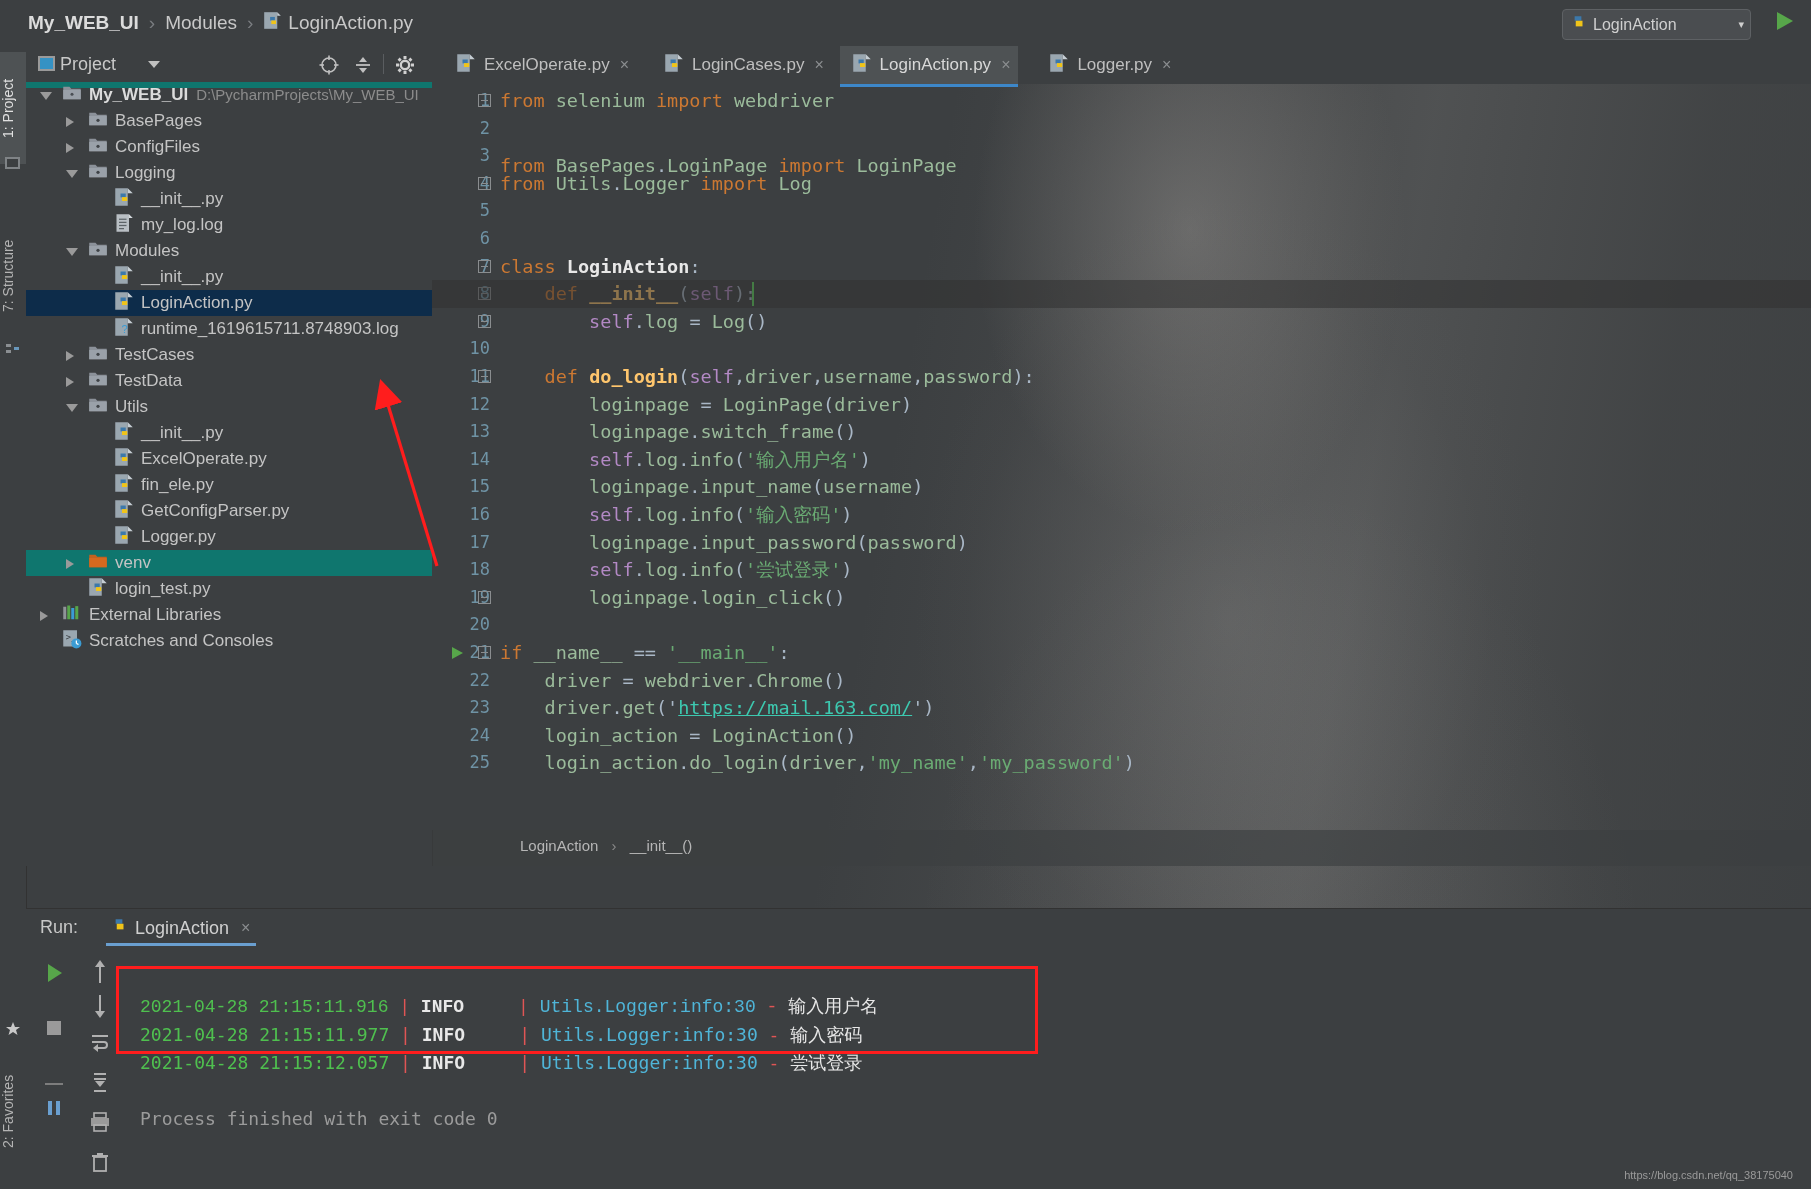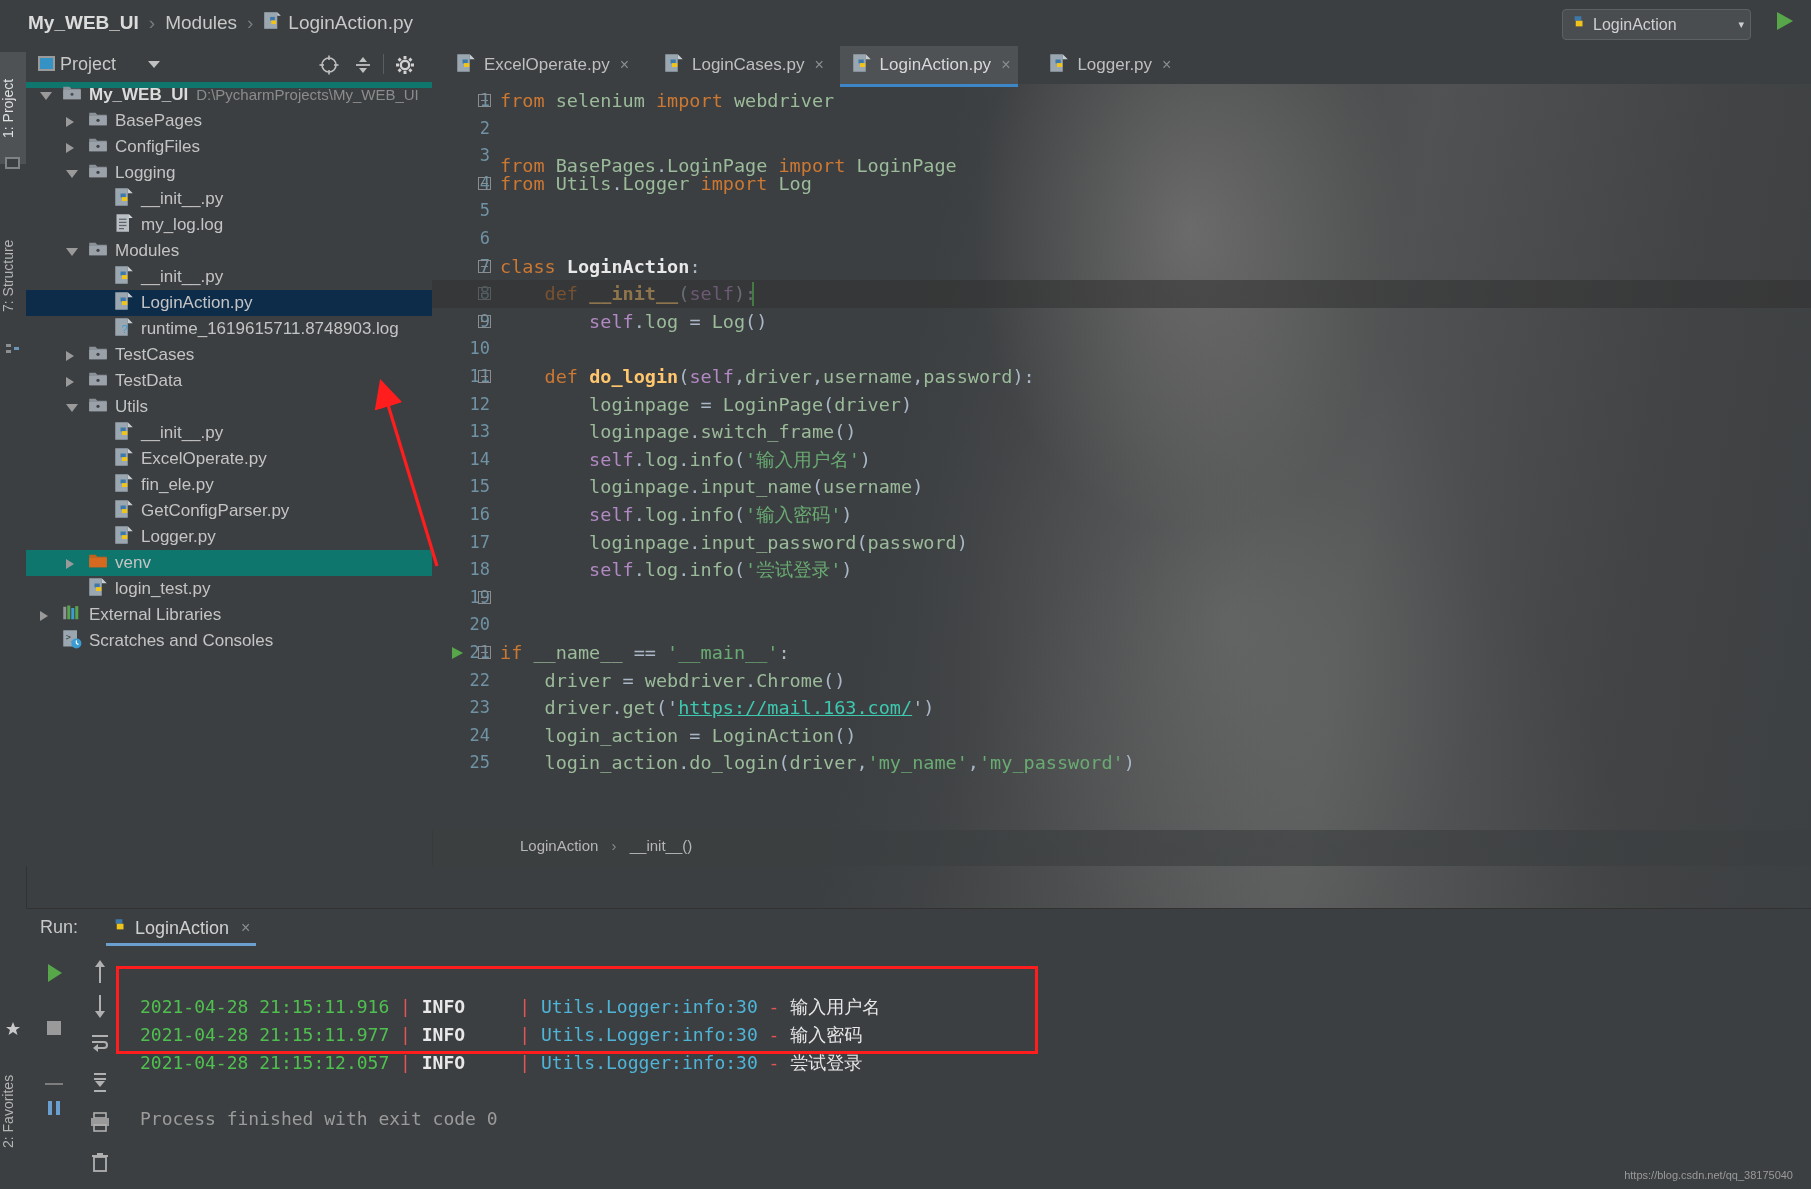--- a/index.html
+++ b/index.html
@@ -452,20 +452,21 @@
           <div class="cl" style="top: 223.8px;"><span class="id">        </span><span class="self">self</span><span class="id">.</span><span class="gr">log</span><span class="id"> </span><span class="id">=</span><span class="id"> </span><span class="gr">Log</span><span class="id">()</span></div>
           <div class="cl" style="top: 251.4px;"></div>
           <div class="cl" style="top: 279px;"><span class="id">    </span><span class="k">def</span><span class="id"> </span><span class="fn">do_login</span><span class="id">(</span><span class="self">self</span><span class="id">,</span><span class="gr">driver</span><span class="id">,</span><span class="gr">username</span><span class="id">,</span><span class="gr">password</span><span class="id">):</span></div>
           <div class="cl" style="top: 306.6px;"><span class="id">        </span><span class="gr">loginpage</span><span class="id"> </span><span class="id">=</span><span class="id"> </span><span class="gr">LoginPage</span><span class="id">(</span><span class="gr">driver</span><span class="id">)</span></div>
           <div class="cl" style="top: 334.2px;"><span class="id">        </span><span class="gr">loginpage</span><span class="id">.</span><span class="gr">switch_frame</span><span class="id">()</span></div>
           <div class="cl" style="top: 361.8px;"><span class="id">        </span><span class="self">self</span><span class="id">.</span><span class="gr">log</span><span class="id">.</span><span class="gr">info</span><span class="id">(</span><span class="str">'输入用户名'</span><span class="id">)</span></div>
           <div class="cl" style="top: 389.4px;"><span class="id">        </span><span class="gr">loginpage</span><span class="id">.</span><span class="gr">input_name</span><span class="id">(</span><span class="gr">username</span><span class="id">)</span></div>
           <div class="cl" style="top: 417px;"><span class="id">        </span><span class="self">self</span><span class="id">.</span><span class="gr">log</span><span class="id">.</span><span class="gr">info</span><span class="id">(</span><span class="str">'输入密码'</span><span class="id">)</span></div>
           <div class="cl" style="top: 444.6px;"><span class="id">        </span><span class="gr">loginpage</span><span class="id">.</span><span class="gr">input_password</span><span class="id">(</span><span class="gr">password</span><span class="id">)</span></div>
           <div class="cl" style="top: 472.2px;"><span class="id">        </span><span class="self">self</span><span class="id">.</span><span class="gr">log</span><span class="id">.</span><span class="gr">info</span><span class="id">(</span><span class="str">'尝试登录'</span><span class="id">)</span></div>
+          <div class="cl" style="top: 499.8px;"><span class="id">        </span><span class="gr">loginpage</span><span class="id">.</span><span class="gr">login_click</span><span class="id">()</span></div>
           <div class="cl" style="top: 527.4px;"></div>
           <div class="cl" style="top: 555px;"><span class="k">if</span><span class="id"> </span><span class="gr">__name__</span><span class="id"> </span><span class="id">==</span><span class="id"> </span><span class="str">'__main__'</span><span class="id">:</span></div>
           <div class="cl" style="top: 582.6px;"><span class="id">    </span><span class="gr">driver</span><span class="id"> </span><span class="id">=</span><span class="id"> </span><span class="gr">webdriver</span><span class="id">.</span><span class="gr">Chrome</span><span class="id">()</span></div>
           <div class="cl" style="top: 610.2px;"><span class="gr">    driver</span><span class="id">.</span><span class="gr">get</span><span class="id">('</span><span class="str link">https://mail.163.com/</span><span class="id">')</span></div>
           <div class="cl" style="top: 637.8px;"><span class="id">    </span><span class="gr">login_action</span><span class="id"> </span><span class="id">=</span><span class="id"> </span><span class="gr">LoginAction</span><span class="id">()</span></div>
           <div class="cl" style="top: 665.4px;"><span class="id">    </span><span class="gr">login_action</span><span class="id">.</span><span class="gr">do_login</span><span class="id">(</span><span class="gr">driver</span><span class="id">,</span><span class="str">'my_name'</span><span class="id">,</span><span class="str">'my_password'</span><span class="id">)</span></div>
           <div style="position: absolute; width: 2px; height: 24px; background: rgb(92, 214, 92); left: 252px; top: 198.2px;"></div>
         </div>
     <div class="hl-cur-gutter" style="top: 196.2px;"></div>
       </div>
@@ -553,21 +554,21 @@
       <div class="rg2-ico" style="top:206px;">
         <svg width="22" height="22" viewBox="0 0 22 22">
             <rect x="5" y="6" width="12" height="14" fill="none" stroke="#b0b0b0" stroke-width="1.8"></rect>
             <line x1="3" y1="5" x2="19" y2="5" stroke="#b0b0b0" stroke-width="2"></line>
             <rect x="8" y="2" width="6" height="3" fill="#b0b0b0"></rect>
           </svg>
       </div>
     </div>
 
     <div class="console">
-        <div class="cline" style="top: 48px;"><span class="cts">2021-04-28 21:15:11.916 </span><span class="cbar">| </span><span class="cinfo">INFO     </span><span class="cbar">| </span><span class="clogger">Utils.Logger:info:30</span><span class="cdash"> - </span><span class="ccn">输入用户名</span></div>
+        <div class="cline" style="top: 48px; font-family: Liberation Mono, monospace;"><span class="cts">2021-04-28 21:15:11.916 </span><span class="cbar">| </span><span class="cinfo">INFO     </span><span class="cbar">| </span><span class="clogger">Utils.Logger:info:30</span><span class="cdash"> - </span><span class="ccn">输入用户名</span></div>
         <div class="cline" style="top: 76px;"><span class="cts">2021-04-28 21:15:11.977 </span><span class="cbar">| </span><span class="cinfo">INFO     </span><span class="cbar">| </span><span class="clogger">Utils.Logger:info:30</span><span class="cdash"> - </span><span class="ccn">输入密码</span></div>
         <div class="cline" style="top: 104px;"><span class="cts">2021-04-28 21:15:12.057 </span><span class="cbar">| </span><span class="cinfo">INFO     </span><span class="cbar">| </span><span class="clogger">Utils.Logger:info:30</span><span class="cdash"> - </span><span class="ccn">尝试登录</span></div>
         <div class="cline" style="top: 160px;"><span class="cdone">Process finished with exit code 0</span></div>
       </div>
     <div class="watermark">https://blog.csdn.net/qq_38175040</div>
   </div>
 
   <svg class="arrow-annotation" width="1811" height="1189" style="position:absolute;left:0;top:0;pointer-events:none;">
     <defs>
         <marker id="ah" markerWidth="9" markerHeight="9" refX="7" refY="4.5" orient="auto">

